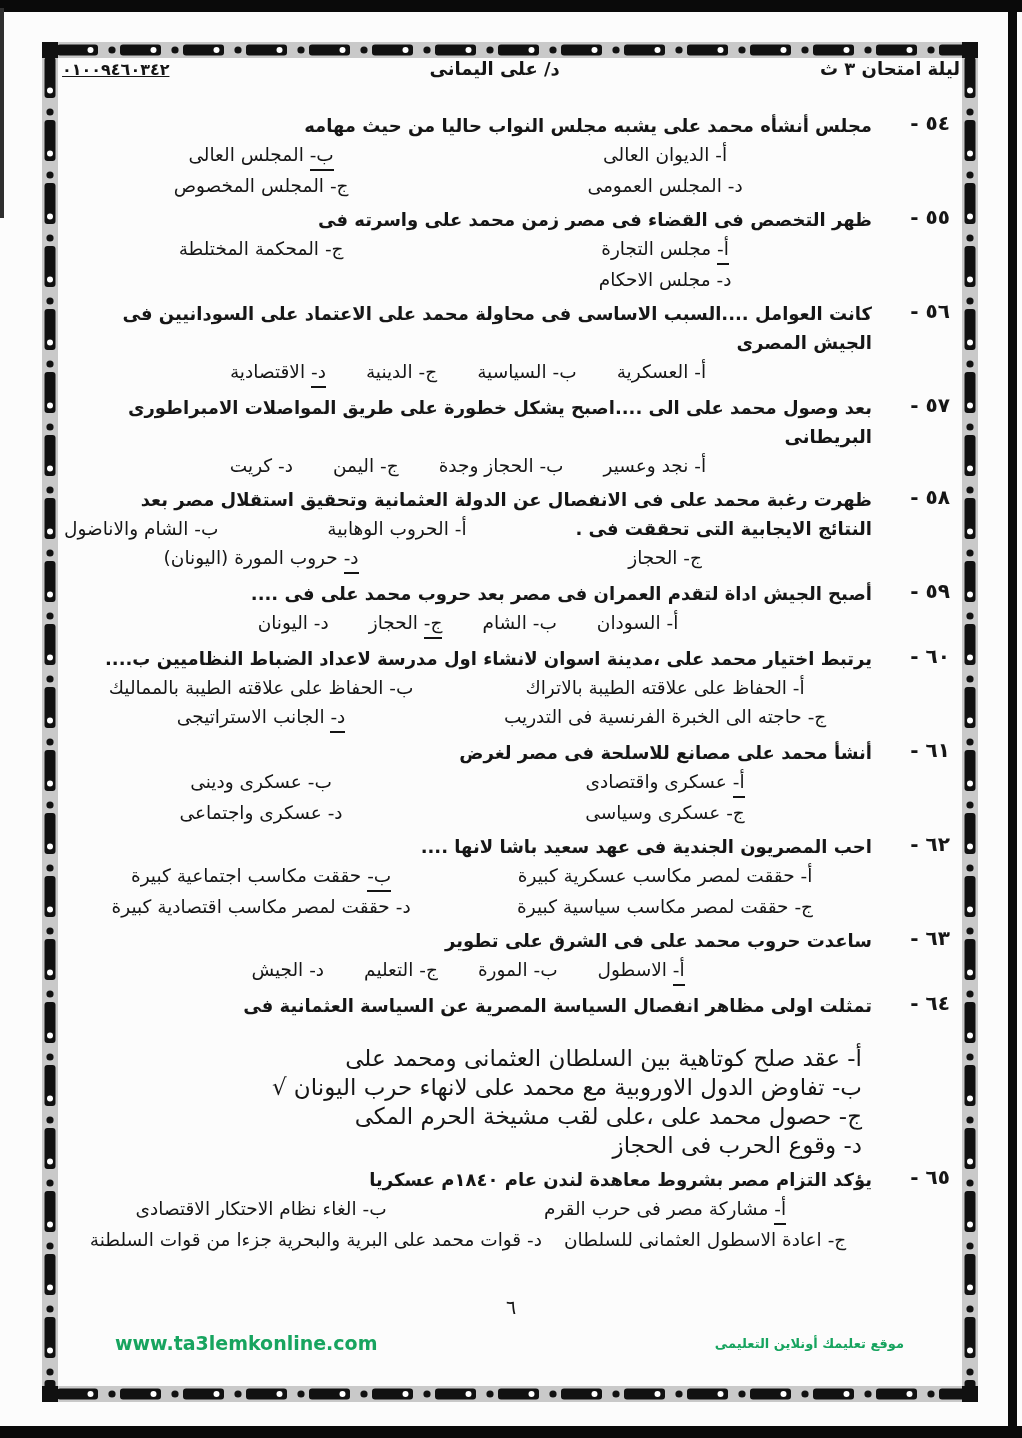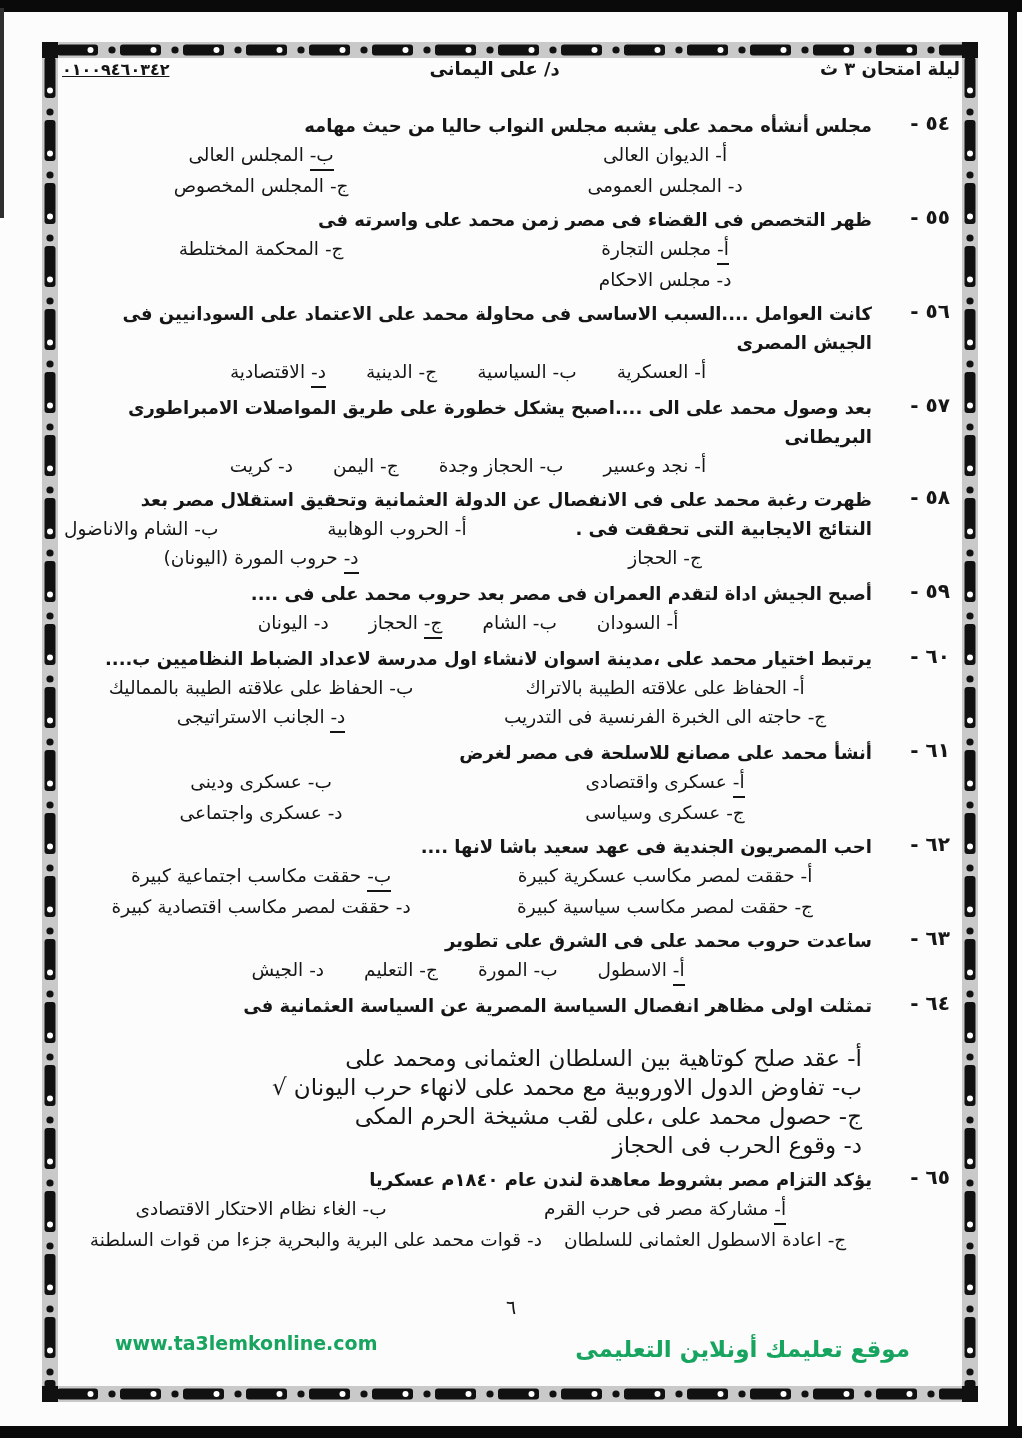--- a/index.html
+++ b/index.html
@@ -33,21 +33,21 @@
   .optrow{display:flex;justify-content:center;gap:40px;font-size:18.5px;line-height:29px;flex-wrap:wrap;}
   .optlist{font-size:23px;line-height:29px;padding-right:10px;margin-top:24px;}
   .optline{display:block;}
   .q58line{display:flex;justify-content:space-between;gap:18px;font-size:18.5px;line-height:29px;align-items:baseline;}
   .opt{white-space:nowrap;}
   .ol{display:inline-block;}
   .u{border-bottom:2px solid #141414;}
   
   .pagenum{position:absolute;top:1296px;left:0;width:100%;text-align:center;font-size:19px;}
   .url{position:absolute;top:1332px;left:115px;font-weight:bold;font-size:19px;direction:ltr;}
-  .site{position:absolute;top:1336px;right:112px;font-weight:bold;font-size:23px;direction:rtl;}
+  .site{position:absolute;top:1336px;right:118px;font-weight:bold;font-size:13px;direction:rtl;}
   .green{color:#17a45f;}
 </style>
 </head>
 <body>
 
 <div class="page">
 
   <div class="art-top"></div>
   <div class="art-bottom"></div>
   <div class="art-right"></div>

